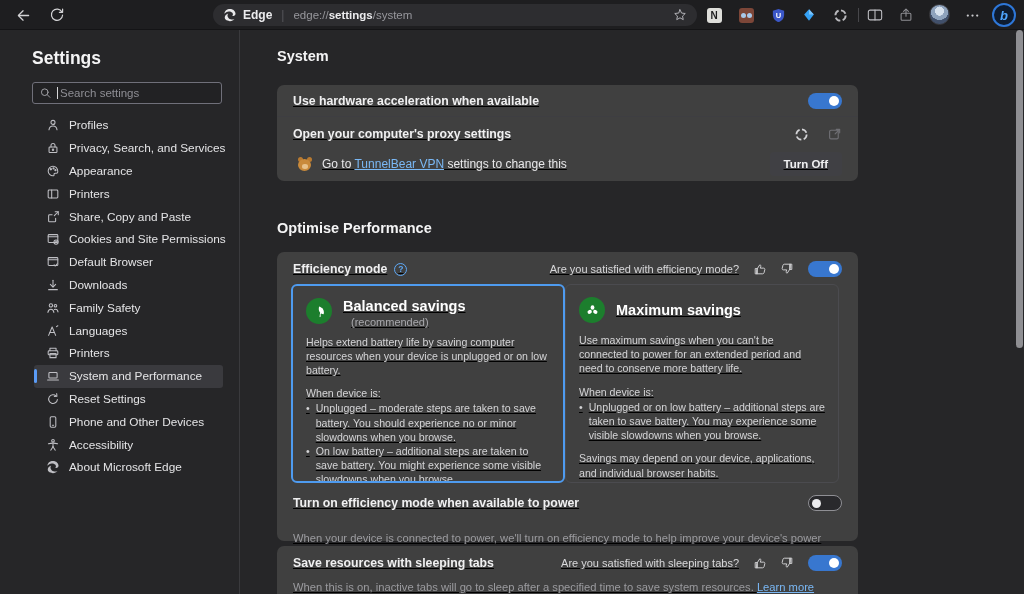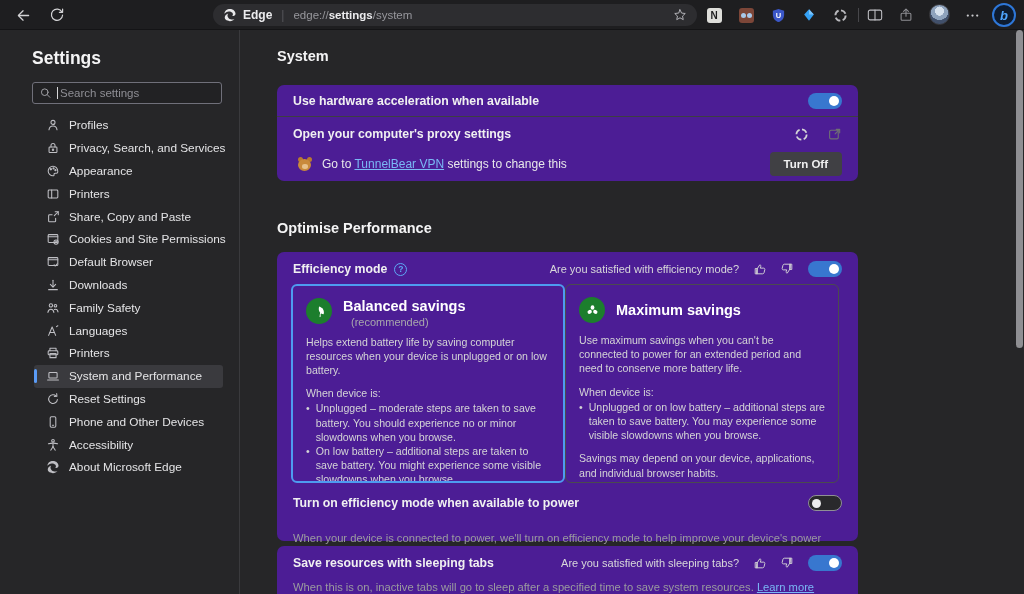--- a/index.html
+++ b/index.html
@@ -35,21 +35,21 @@
   .srow{position:relative;height:22.8px;display:flex;align-items:center;padding-left:12px;border-radius:3px;cursor:default;}
   .srow .icw{width:14px;height:14px;margin-right:9px;display:flex;align-items:center;justify-content:center;flex:0 0 auto;}
   .srow .lbl{font-size:11.8px;color:#e4e4e6;white-space:nowrap;}
   .srow.selected{background:#3a3a3e;}
   .selbar{position:absolute;left:0px;top:4.5px;width:3px;height:14px;border-radius:2px;background:#5a9bf6;}
   .ic{stroke:#bfbfc4;fill:none;stroke-width:1.2;stroke-linecap:round;stroke-linejoin:round;}
 
   
   .content{position:absolute;left:240px;top:30px;right:0;bottom:0;overflow:hidden;}
   .section-h{position:absolute;left:37px;font-size:14.5px;font-weight:700;color:#f4f4f5;}
-  .card{position:absolute;left:37px;width:581px;background:#4c1d95;border-radius:7px;}
+  .card{position:absolute;left:37px;width:581px;background:#404040;border-radius:7px;text-decoration:underline;}
   .row{display:flex;align-items:center;padding:0 16px;}
   .label{font-size:12.3px;font-weight:600;color:#f0f0f1;}
   .divider{height:1px;background:#3e3e42;margin:0;}
   .spacer{flex:1;}
   .desc{font-size:11.2px;color:#9b9b9f;line-height:1.42;}
   .feedback{font-size:11px;color:#d8d8da;}
   .link{color:#7ab8f5;text-decoration:underline;cursor:pointer;}
   .toggle{width:34px;height:16px;border-radius:9px;position:relative;flex:0 0 auto;cursor:pointer;}
   .toggle.on{background:#3877cf;}
   .toggle.on::after{content:"";position:absolute;right:3px;top:3px;width:10px;height:10px;border-radius:50%;background:#fff;}

